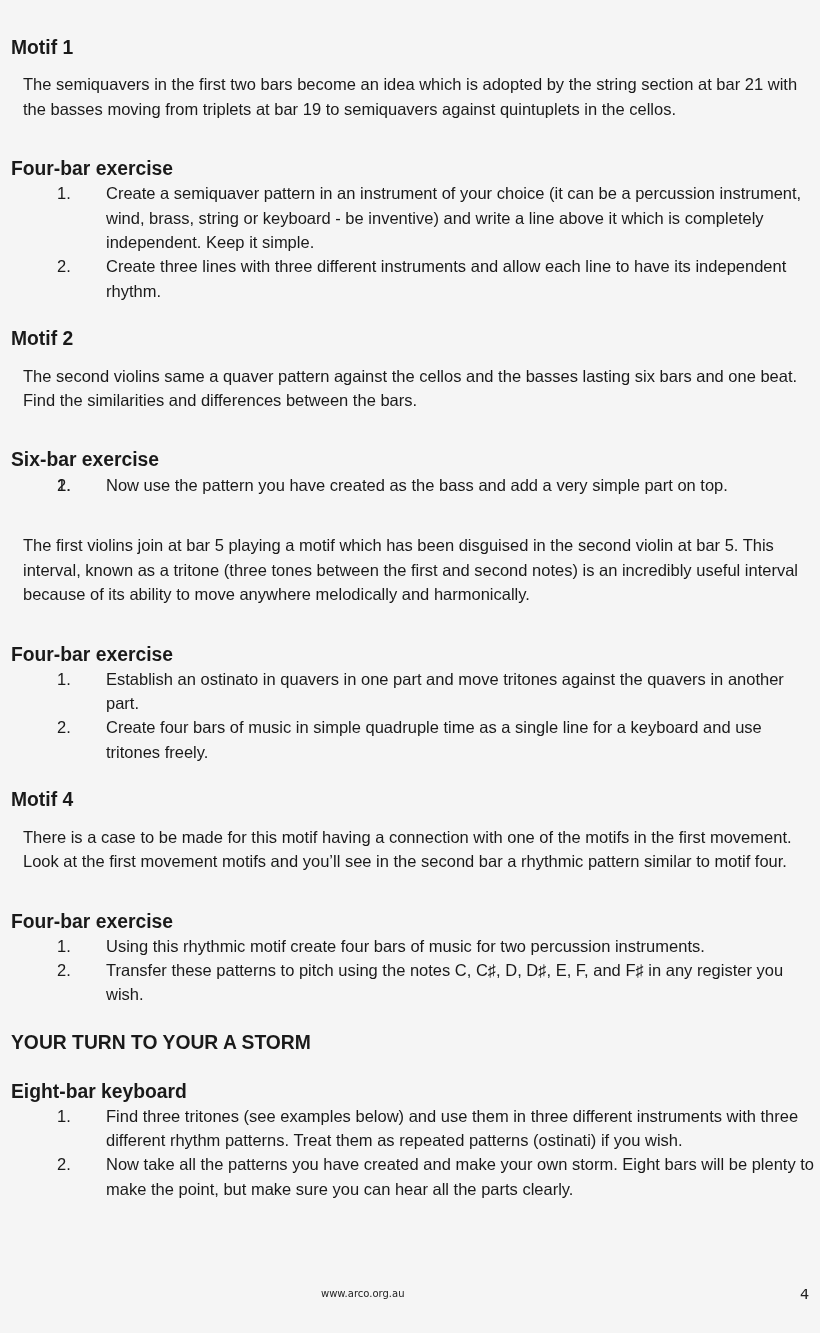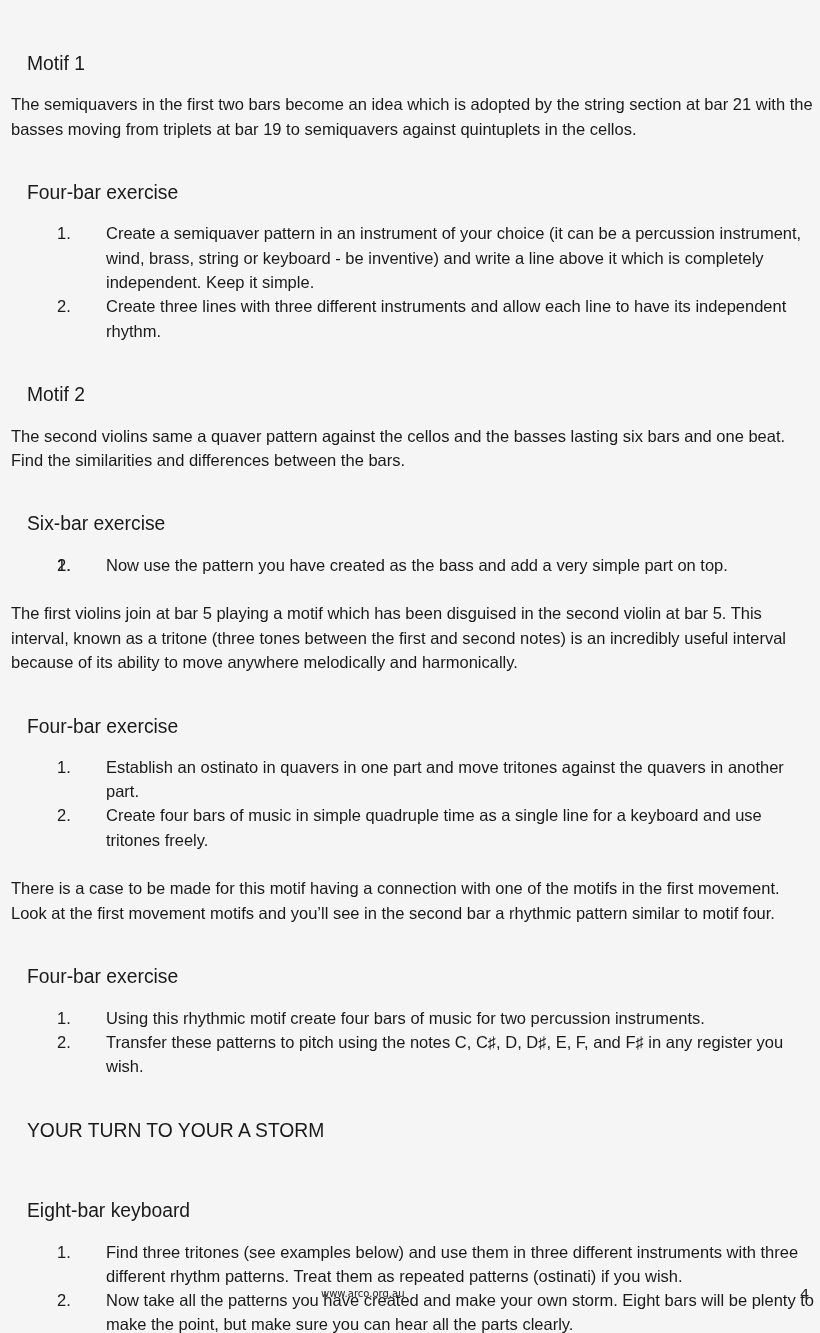--- a/index.html
+++ b/index.html
@@ -7,22 +7,22 @@
     width: 820px; height: 1333px;
     background: #f5f5f5;
     color: #1a1a1a;
     font-family: "Liberation Sans", sans-serif;
     font-size: 16.5px;
     line-height: 24.3px;
     position: relative;
     overflow: hidden;
   }
   .page { position: absolute; left: 11px; top: 36px; width: 805px; }
-  .section-title { font-weight: normal; margin: 16px; }
-  .para { margin: 0; }
+  .section-title { font-weight: bold; margin: 0; }
+  .para { margin: 12px; }
   .gap { height: 24.3px; }
   ol.ex { list-style: none; margin: 0; padding: 0; }
   ol.ex li { position: relative; padding-left: 95px; }
   ol.ex li .num { position: absolute; left: 46px; top: 0; }
   .footer-url {
     position: absolute; left: 321px; top: 1282px;
     font-family: "DejaVu Sans", sans-serif; font-size: 10px; color: #222;
   }
   .footer-page {
     position: absolute; left: 800px; top: 1282px;
@@ -59,20 +59,21 @@
   <p class="para">The first violins join at bar 5 playing a motif which has been disguised in the second violin at bar 5. This interval, known as a tritone (three tones between the first and second notes) is an incredibly useful interval because of its ability to move anywhere melodically and harmonically.</p>
   <div class="gap"></div>
 
   <h3 class="section-title">Four-bar exercise</h3>
   <ol class="ex">
     <li><span class="num">1.</span><span>Establish an ostinato in quavers in one part and move tritones against the quavers in another part.</span></li>
     <li><span class="num">2.</span><span>Create four bars of music in simple quadruple time as a single line for a keyboard and use tritones freely.</span></li>
   </ol>
   <div class="gap"></div>
 
+  <h3 class="section-title">Motif 4</h3>
   <p class="para">There is a case to be made for this motif having a connection with one of the motifs in the first movement. Look at the first movement motifs and you’ll see in the second bar a rhythmic pattern similar to motif four.</p>
   <div class="gap"></div>
 
   <h3 class="section-title">Four-bar exercise</h3>
   <ol class="ex">
     <li><span class="num">1.</span><span>Using this rhythmic motif create four bars of music for two percussion instruments.</span></li>
     <li><span class="num">2.</span><span>Transfer these patterns to pitch using the notes C, C♯, D, D♯, E, F, and F♯ in any register you wish.</span></li>
   </ol>
   <div class="gap"></div>
 

